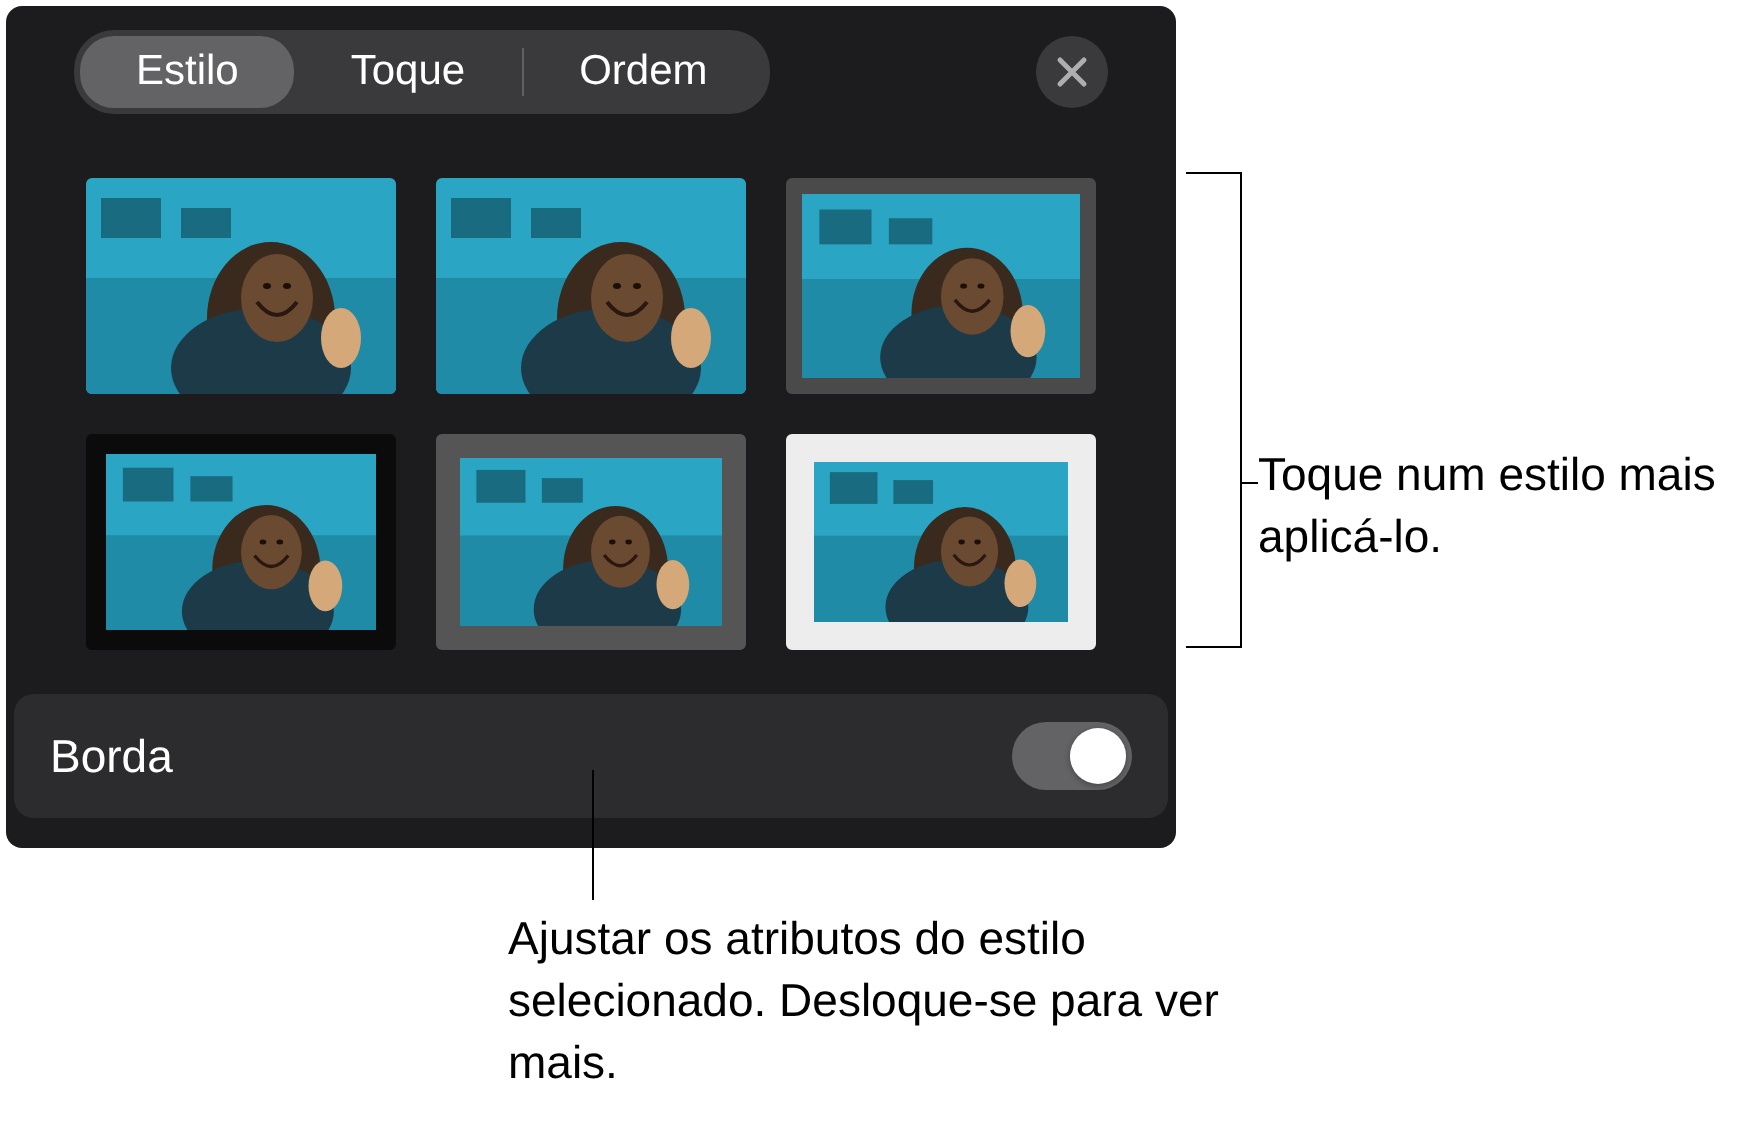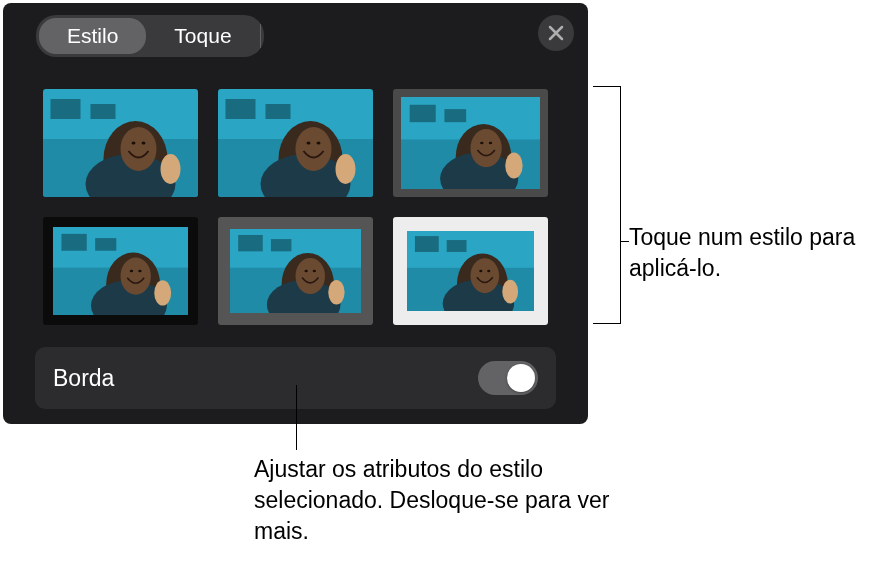--- a/index.html
+++ b/index.html
@@ -19,23 +19,23 @@
       left: 3px;
       top: 3px;
       width: 585px;
       height: 421px;
       background: #1c1c1e;
       border-radius: 8px;
       overflow: hidden;
     }
     .header {
       display: flex;
-      padding: 12px 14px;
+      align-items: center;
+      padding: 12px 34px;
       gap: 18px;
-      margin-left: 19px;
     }
     .tabs {
       display: flex;
       background: #3a3a3c;
       border-radius: 20px;
       padding: 3px;
       flex: 0 0 auto;
     }
     .tab {
       padding: 6px 28px;
@@ -109,21 +109,21 @@
     .style-thumb.black-frame .thumb-inner {
       border: 10px solid #0b0b0b;
     }
     .style-thumb.fat-gray-frame .thumb-inner {
       border: 12px solid #555;
     }
     .style-thumb.white-mat .thumb-inner {
       border: 14px solid #ededed;
     }
     .borda-row {
-      margin: 0 32px;
+      margin: 0 4px;
       background: #2c2c2e;
       border-radius: 10px;
       display: flex;
       align-items: center;
       padding: 14px 18px;
     }
     .borda-label {
       color: #fff;
       font-size: 23px;
       flex: 1;
@@ -215,20 +215,21 @@
   </style>
 </head>
 <body>
 
 <div class="panel">
   <div class="header">
     <div class="tabs">
       <div class="tab active">Estilo</div>
       <div class="tab">Toque</div>
       <div class="tab-divider"></div>
+      <div class="tab">Ordem</div>
     </div>
     <div class="close-btn">
       <svg viewBox="0 0 16 16">
         <path d="M2 2 L14 14 M14 2 L2 14" stroke="#aeaeae" stroke-width="2.5" stroke-linecap="round" fill="none"></path>
       </svg>
     </div>
   </div>
 
   <div class="style-grid">
 
@@ -343,16 +344,16 @@
     </div>
   </div>
 </div>
 
 <div class="bracket-top">
   <div class="v"></div>
   <div class="h1"></div>
   <div class="h2"></div>
   <div class="stem"></div>
 </div>
-<div class="callout top">Toque num estilo para aplicá-lo.</div>
+<div class="callout top">Toque num estilo mais aplicá-lo.</div>
 
 <div class="line-bottom"></div>
 <div class="callout bottom">Ajustar os atributos do estilo selecionado. Desloque-se para ver mais.</div>
 
 </body></html>

